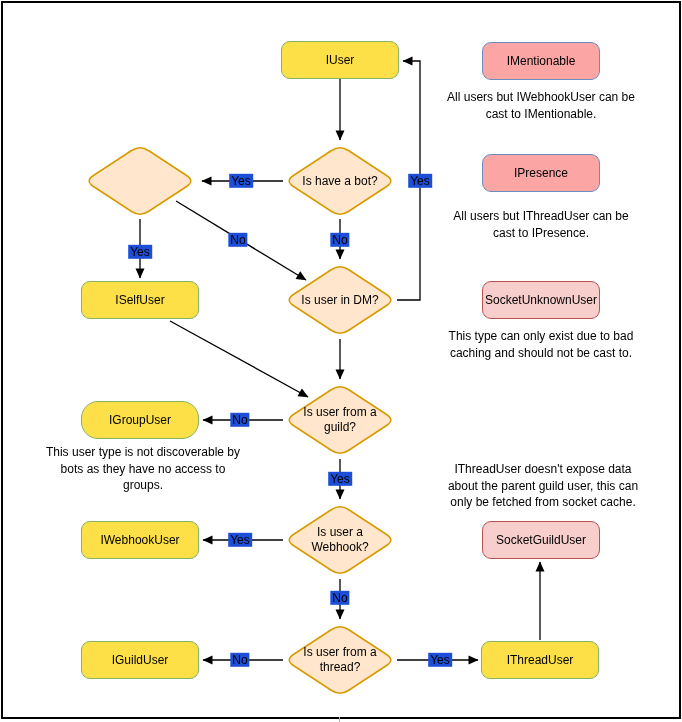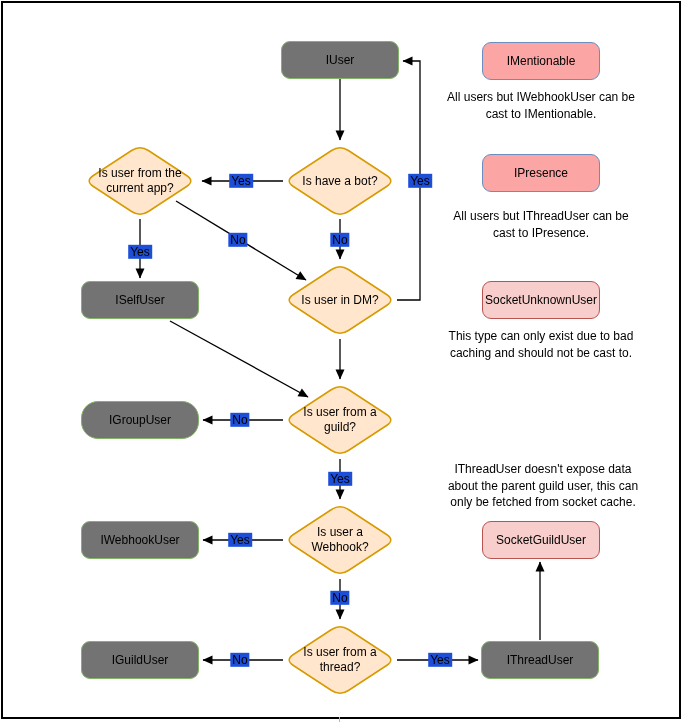--- a/index.html
+++ b/index.html
@@ -11,21 +11,21 @@
   #frame {
     position:absolute; left:1px; top:1px; width:676px; height:714px;
     border:2px solid #000; pointer-events:none;
   }
   #edges { position:absolute; left:0; top:0; width:682px; height:722px; }
   .node {
     position:absolute; display:flex; align-items:center; justify-content:center;
     text-align:center; white-space:pre-line; line-height:1.25; box-sizing:border-box;
   }
   .rect-node { width:118px; height:38px; border-radius:9px; border:1.5px solid; }
-  .green { background:#737373; border-color:#82b366; }
+  .green { background:#fde047; border-color:#82b366; }
   .blue  { background:#fca5a5; border-color:#6c8ebf; }
   .red   { background:#f8cecc; border-color:#b85450; }
   .diamond { width:114px; height:76px; }
   .diamond > svg { position:absolute; left:0; top:0; width:114px; height:76px; }
   .diamond > .lbl { position:relative; z-index:1; }
   .edge-label {
     position:absolute; transform:translate(-50%,-50%);
     background:#1d4ed8; padding:0 2px; line-height:1.2; z-index:2;
   }
   .note {
@@ -92,22 +92,20 @@
     <span>IGuildUser</span>
   </div>
   <div class="node rect-node green" style="left:481px; top:641px;">
     <span>IThreadUser</span>
   </div>
 
   <div class="node diamond" style="left:83px; top:143px;">
     <svg viewBox="0 0 114 76">
         <path d="M 65.4 7.5 L 103.6 32.5 Q 112 38 103.6 43.5 L 65.4 68.5 Q 57 74 48.6 68.5 L 10.4 43.5 Q 2 38 10.4 32.5 L 48.6 7.5 Q 57 2 65.4 7.5 Z" fill="#ffe6cc" stroke="#d79b00" stroke-width="1.5"></path>
       </svg>
-    <span class="lbl">Is user from the
-current app?</span>
   </div>
   <div class="node diamond" style="left:283px; top:143px;">
     <svg viewBox="0 0 114 76">
         <path d="M 65.4 7.5 L 103.6 32.5 Q 112 38 103.6 43.5 L 65.4 68.5 Q 57 74 48.6 68.5 L 10.4 43.5 Q 2 38 10.4 32.5 L 48.6 7.5 Q 57 2 65.4 7.5 Z" fill="#ffe6cc" stroke="#d79b00" stroke-width="1.5"></path>
       </svg>
     <span class="lbl">Is have a bot?</span>
   </div>
   <div class="node diamond" style="left:283px; top:262px;">
     <svg viewBox="0 0 114 76">
         <path d="M 65.4 7.5 L 103.6 32.5 Q 112 38 103.6 43.5 L 65.4 68.5 Q 57 74 48.6 68.5 L 10.4 43.5 Q 2 38 10.4 32.5 L 48.6 7.5 Q 57 2 65.4 7.5 Z" fill="#ffe6cc" stroke="#d79b00" stroke-width="1.5"></path>
@@ -147,19 +145,22 @@
   <div class="edge-label" style="left:340px; top:598px;">No</div>
   <div class="edge-label" style="left:240px; top:660px;">No</div>
   <div class="edge-label" style="left:440px; top:660px;">Yes</div>
 
   <div class="note" style="left:541px; top:89px; width:220px;">All users but IWebhookUser can be
 cast to IMentionable.</div>
   <div class="note" style="left:541px; top:208px; width:220px;">All users but IThreadUser can be
 cast to IPresence.</div>
   <div class="note" style="left:541px; top:328px; width:230px;">This type can only exist due to bad
 caching and should not be cast to.</div>
+  <div class="note" style="left:143px; top:444px; width:230px;">This user type is not discoverable by
+bots as they have no access to
+groups.</div>
   <div class="note" style="left:543px; top:461px; width:232px;">IThreadUser doesn't expose data
 about the parent guild user, this can
 only be fetched from socket cache.</div>
 
   <div id="frame"></div>
   <div id="page-tick"></div>
 </div>
 
 </body></html>

